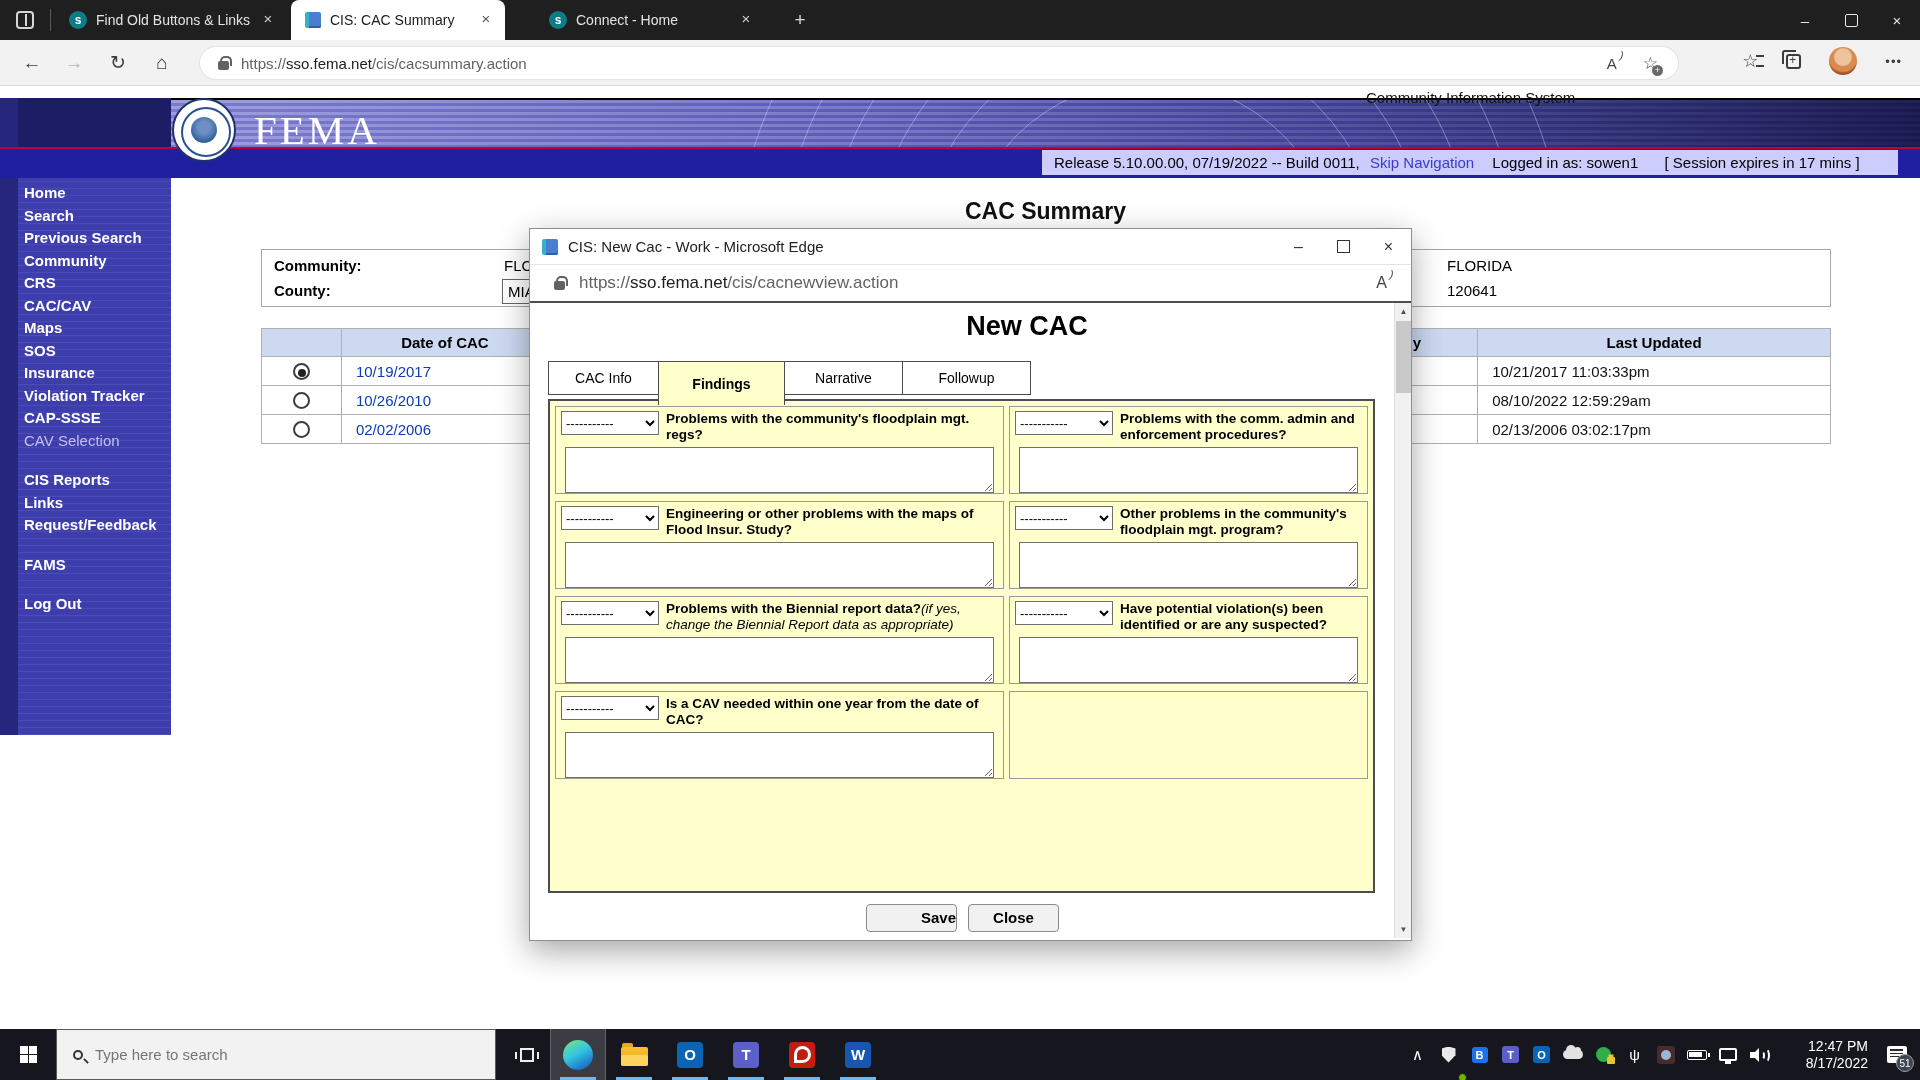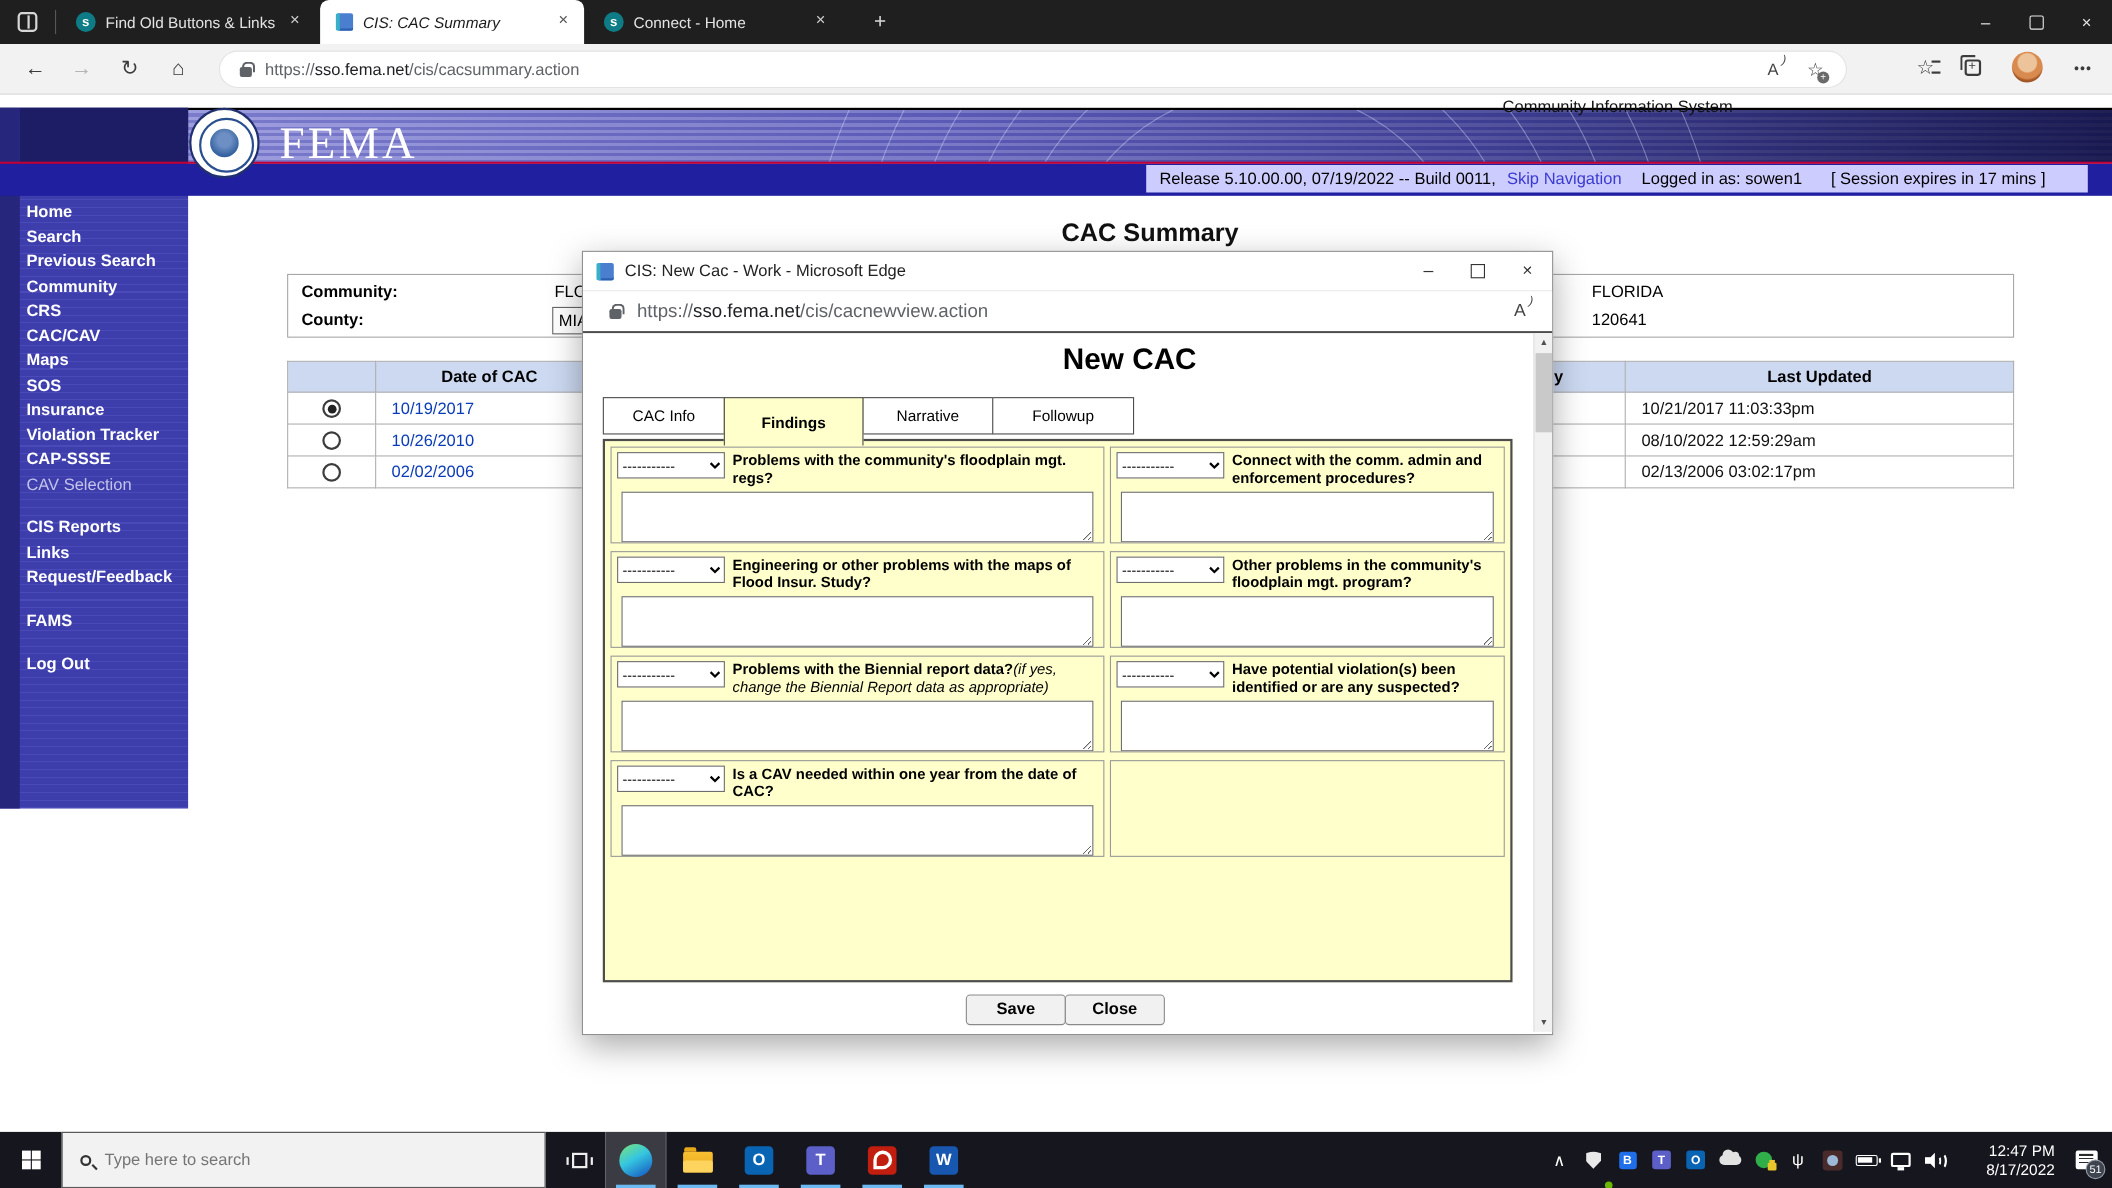--- a/index.html
+++ b/index.html
@@ -125,21 +125,21 @@
   .fcell { border:1px solid #9a9a9a; background:#ffffcc; padding:4px 5px; position:relative; }
   .fcell .frow { display:flex; align-items:flex-start; }
   .fcell select { width:98px; height:24px; font-size:13px; border:1px solid #6e6e6e; background:#fff; margin-right:7px; flex:none; font-family:"Liberation Sans",sans-serif; }
   .fcell .q { font-size:13.5px; font-weight:bold; line-height:1.18; color:#000; }
   .fcell .q i { font-weight:normal; font-style:italic; }
   .fcell textarea { display:block; width:calc(100% - 8px); height:46px; margin:4px 4px 0 4px; border:1px solid #707070; resize:both; font-family:"Liberation Sans",sans-serif; font-size:13px; }
   .fcell.empty { background:#ffffcc; }
 
   #pbuttons { position:absolute; left:0; top:601px; width:866px; height:28px; }
   .pbtn { position:absolute; height:28px; width:91px; background:#f1f1f1; border:1px solid #8a8a8a; border-radius:4px; font-size:15px; font-weight:bold; text-align:center; line-height:26px; color:#000; cursor:pointer; }
-  #btn-save { left:348px; } #btn-close { left:438px; }
+  #btn-save { left:336px;text-align:right; } #btn-close { left:438px; }
 
   
   #taskbar { position:absolute; left:0; top:1029px; width:1920px; height:51px; background:#16161f; z-index:100; display:flex; align-items:center; }
   .startbtn { width:56px; height:51px; display:flex; align-items:center; justify-content:center; }
   .winlogo { width:17px; height:17px; display:grid; grid-template-columns:8px 8px; grid-template-rows:8px 8px; gap:1px; }
   .winlogo span { background:#fff; }
   #tsearch { width:440px; height:51px; background:#f2f2f2; border:1px solid #5a5a5a; display:flex; align-items:center; }
   .mag { width:10px; height:10px; border:2px solid #333; border-radius:50%; position:relative; margin:0 12px 0 16px; flex:none; }
   .mag::after { content:""; position:absolute; left:8px; top:8px; width:6px; height:2px; background:#333; transform:rotate(45deg); }
   #tsearch input { border:none; outline:none; background:transparent; font-size:15px; color:#444; width:330px; font-family:"Liberation Sans",sans-serif; }
@@ -195,21 +195,21 @@
 
 <div id="tabbar">
   <div class="winicon"></div>
   <div class="tabdiv"></div>
 
   <div class="tab" style="left:55px; width:232px;">
     <span class="fav fav-sp">s</span>
     <span class="ttl">Find Old Buttons &amp; Links</span>
     <span class="tclose">×</span>
   </div>
-  <div class="tab active" style="left:291px; width:240px;font-style:italic;">
+  <div class="tab active" style="left:291px; width:214px;">
     <span class="fav fav-cis"></span>
     <span class="ttl">CIS: CAC Summary</span>
     <span class="tclose">×</span>
   </div>
   <div class="tab" style="left:535px; width:230px;">
     <span class="fav fav-sp">s</span>
     <span class="ttl">Connect - Home</span>
     <span class="tclose">×</span>
   </div>
   <div class="newtab">+</div>
@@ -377,21 +377,21 @@
         <div class="fcell">
           <div class="frow">
             <select><option>-----------</option></select>
             <span class="q"><span>Problems with the community's floodplain mgt. regs?</span></span>
           </div>
           <textarea style=""></textarea>
         </div>
         <div class="fcell">
           <div class="frow">
             <select><option>-----------</option></select>
-            <span class="q"><span>Connect with the comm. admin and enforcement procedures?</span></span>
+            <span class="q"><span>Problems with the comm. admin and enforcement procedures?</span></span>
           </div>
           <textarea style=""></textarea>
         </div>
         <div class="fcell">
           <div class="frow">
             <select><option>-----------</option></select>
             <span class="q"><span>Engineering or other problems with the maps of Flood Insur. Study?</span></span>
           </div>
           <textarea style=""></textarea>
         </div>

